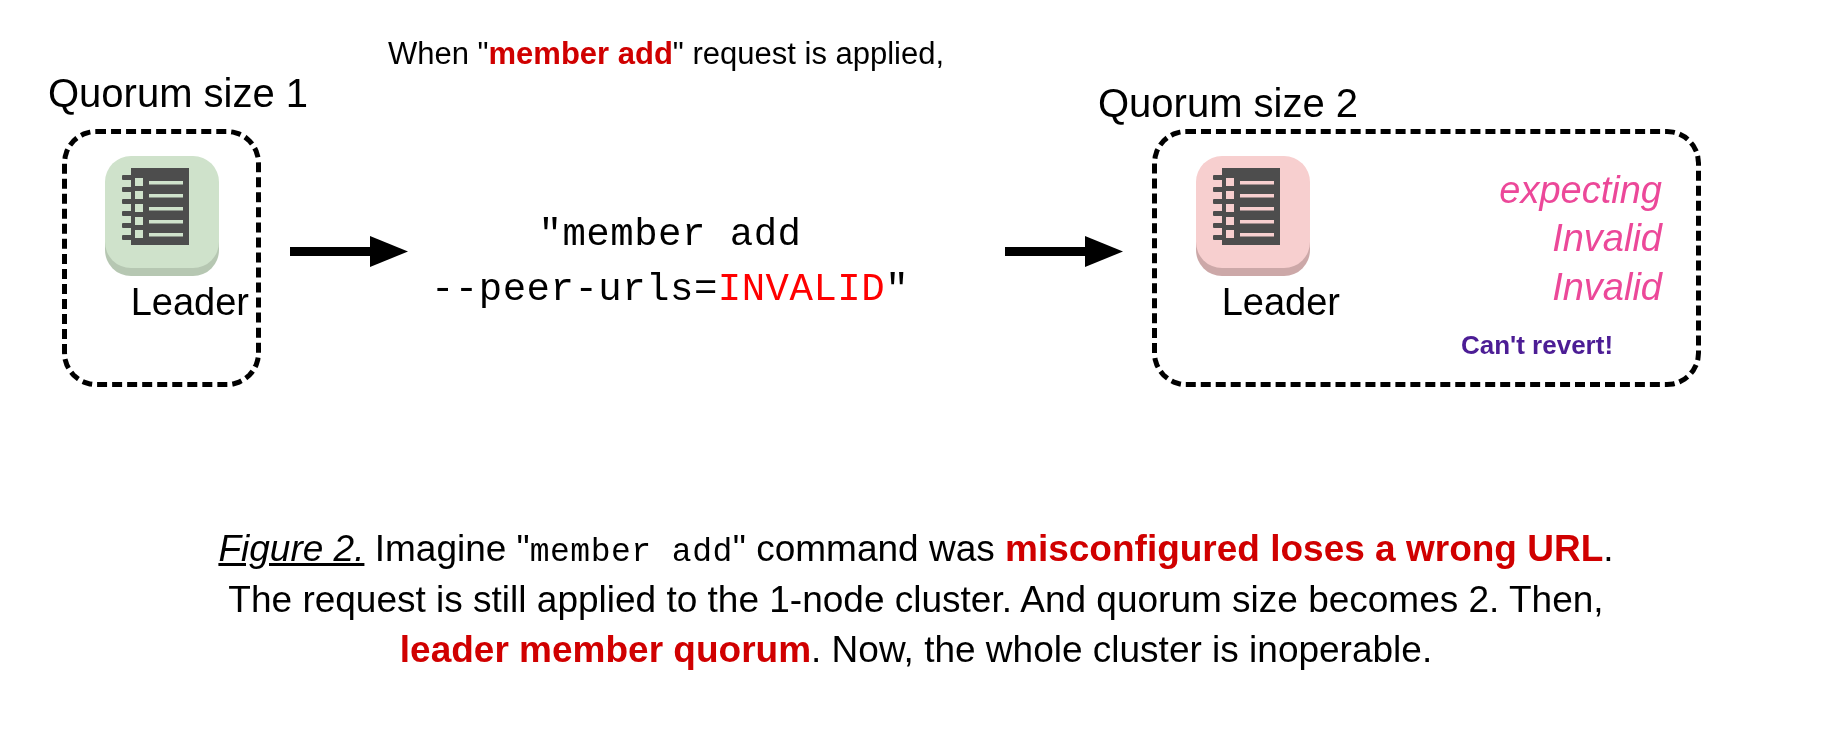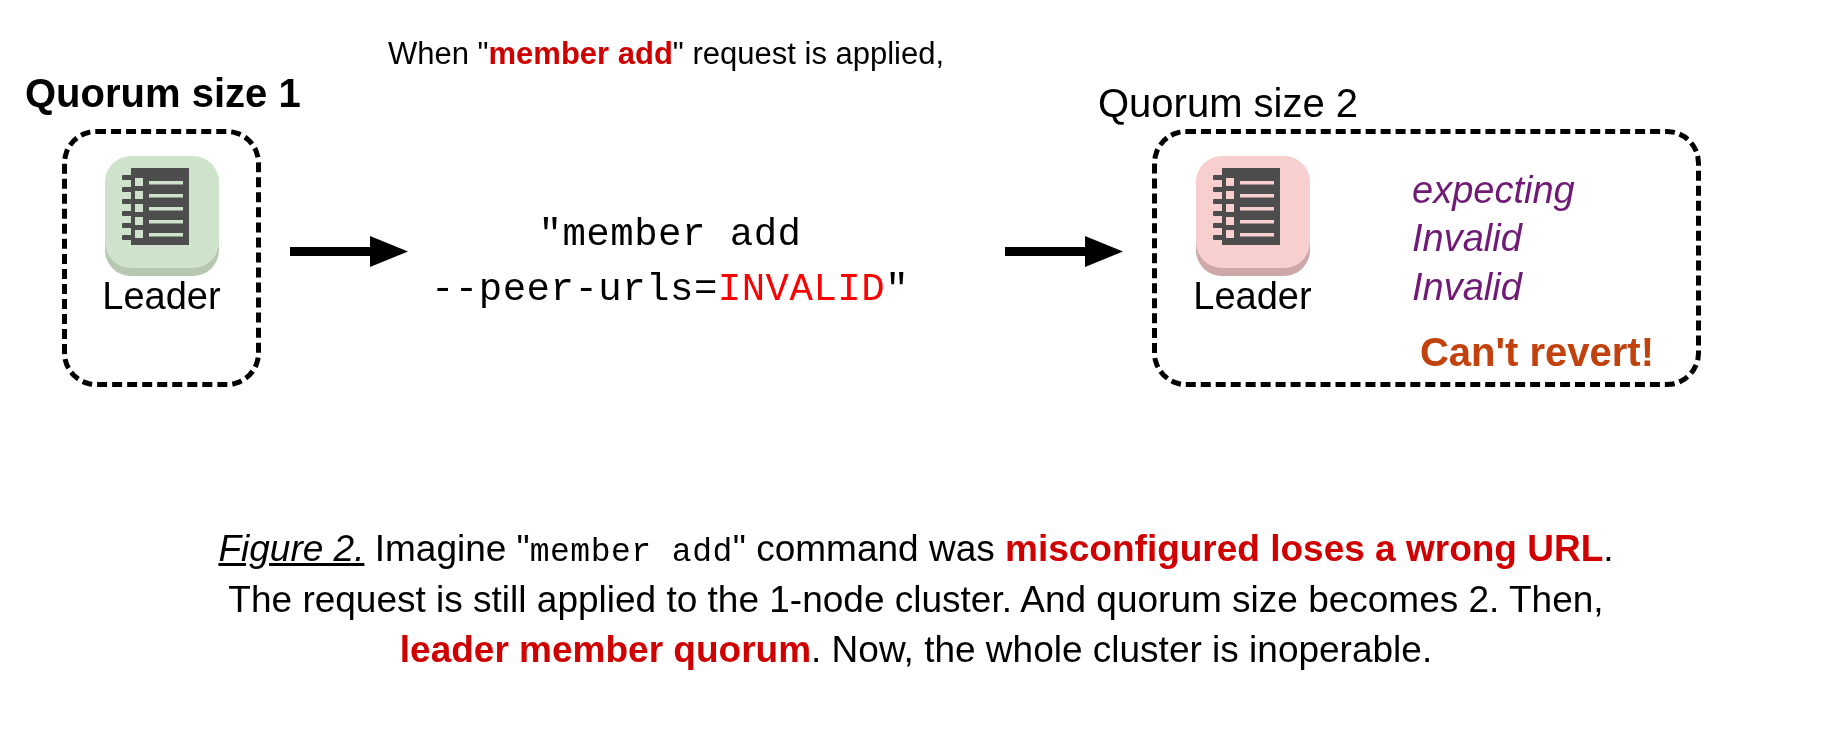--- a/index.html
+++ b/index.html
@@ -26,21 +26,21 @@
 
   
   .cluster-label {
     font-size: 40px;
     line-height: 1.05;
     color: #000;
     text-align: center;
     white-space: nowrap;
   }
 
-  #cluster-label-left  { left: 25px;  top: 72px;  width: 260px; font-weight: bold; }
+  #cluster-label-left  { left: 48px;  top: 72px;  width: 260px; }
   #cluster-label-right { left: 1098px; top: 82px; width: 260px; }
 
   
   .cluster-box {
     border: 5px dashed #000000;
     border-radius: 34px;
     box-sizing: border-box;
     background: transparent;
   }
   #cluster-box-left {
@@ -86,22 +86,24 @@
   }
   .node-icon-glyph {
     position: absolute;
     left: 0; top: 0;
     width: 114px;
     height: 112px;
   }
   .node-caption {
     font-size: 38px;
     line-height: 1.1;
+    margin-top: 6px;
     color: #000;
     white-space: nowrap;
+    text-align: right;
   }
 
   
   .arrow { position: absolute; }
   #arrow-left  { left: 290px;  top: 232px; }
   #arrow-right { left: 1005px; top: 232px; }
 
   
   #top-note {
     left: 348px;
@@ -126,34 +128,34 @@
     letter-spacing: 0.5px;
     color: #000;
   }
   .invalid-token { color: #FF0000; }
 
   
   #expecting-text {
     left: 1412px;
     top: 166px;
     width: 250px;
-    text-align: left;
+    text-align: right;
     font-style: italic;
     font-size: 38px;
     line-height: 1.27;
-    color: #701a75;
+    color: #ec4899;
   }
   #cant-revert {
     left: 1412px;
     top: 330px;
     width: 250px;
     text-align: center;
     font-weight: bold;
-    font-size: 40px;
-    color: #c2410c;
+    font-size: 26px;
+    color: #4c1d95;
     white-space: nowrap;
   }
 
   
   #figure-caption {
     left: 60px;
     top: 524px;
     width: 1712px;
     text-align: center;
     font-size: 37px;

